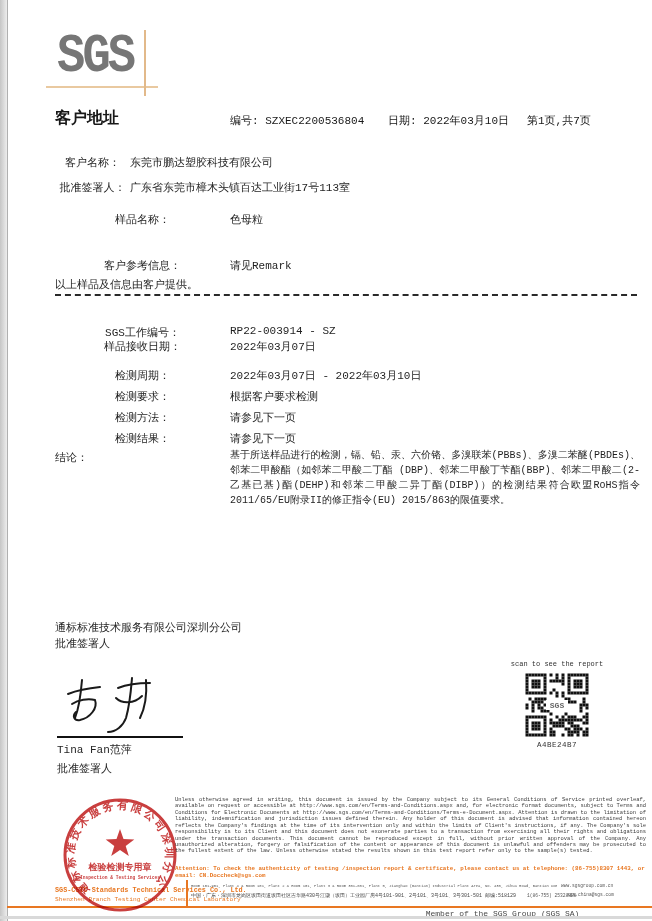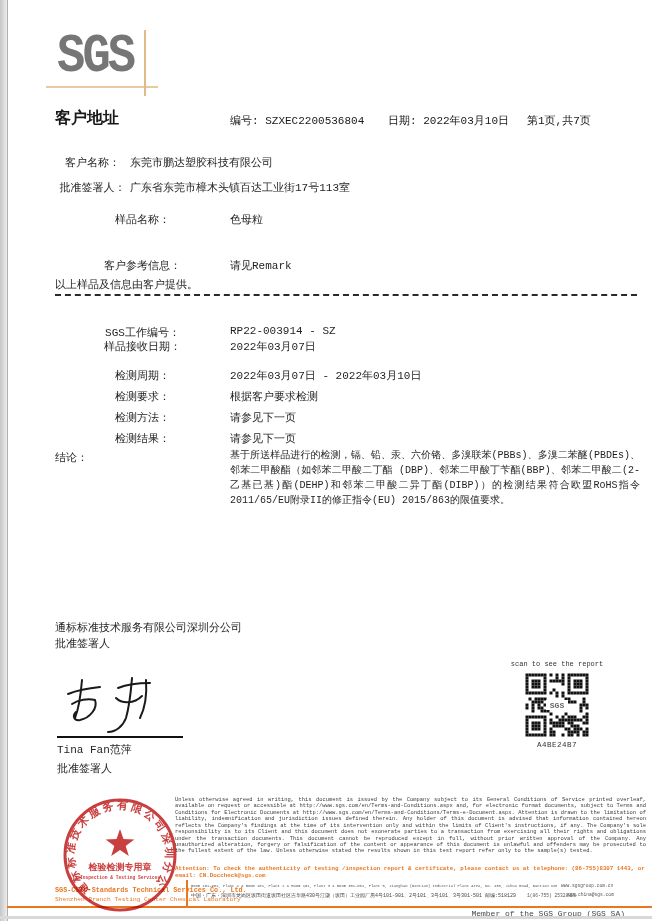--- a/index.html
+++ b/index.html
@@ -60,21 +60,21 @@
     line-height:1.2;color:#e87722;font-weight:bold;}
   .addr-en{position:absolute;left:191px;top:884px;width:366px;font-size:3.8px;
     color:#555;white-space:nowrap;overflow:hidden;}
   .website{position:absolute;left:561px;top:883px;font-size:4.6px;color:#555;}
   .addr-cn{position:absolute;left:191px;top:892px;width:330px;font-size:5px;
     color:#444;white-space:nowrap;overflow:hidden;}
   .phone{position:absolute;left:527px;top:893px;font-size:4.6px;color:#555;}
   .email{position:absolute;left:567px;top:892px;font-size:4.6px;color:#555;}
   .vdiv-orange{position:absolute;left:186px;top:880px;width:2px;height:27px;background:#e87722;}
   .hrule-orange{position:absolute;left:7px;top:906px;width:645px;height:2px;background:#e87722;}
-  .member{position:absolute;left:380px;top:909px;width:245px;text-align:right;
+  .member{position:absolute;left:380px;top:909px;width:245px;text-align:center;
     font-size:8px;color:#4a4a4a;}
 
   .co-line1{position:absolute;left:55px;top:886px;font-size:6.8px;color:#e87722;font-weight:bold;}
   .co-line2{position:absolute;left:55px;top:896px;font-size:6.2px;color:#e87722;}
 
   .stamp{position:absolute;left:60px;top:795px;mix-blend-mode:multiply;opacity:.93;}
 </style>
 </head>
 <body>
 

